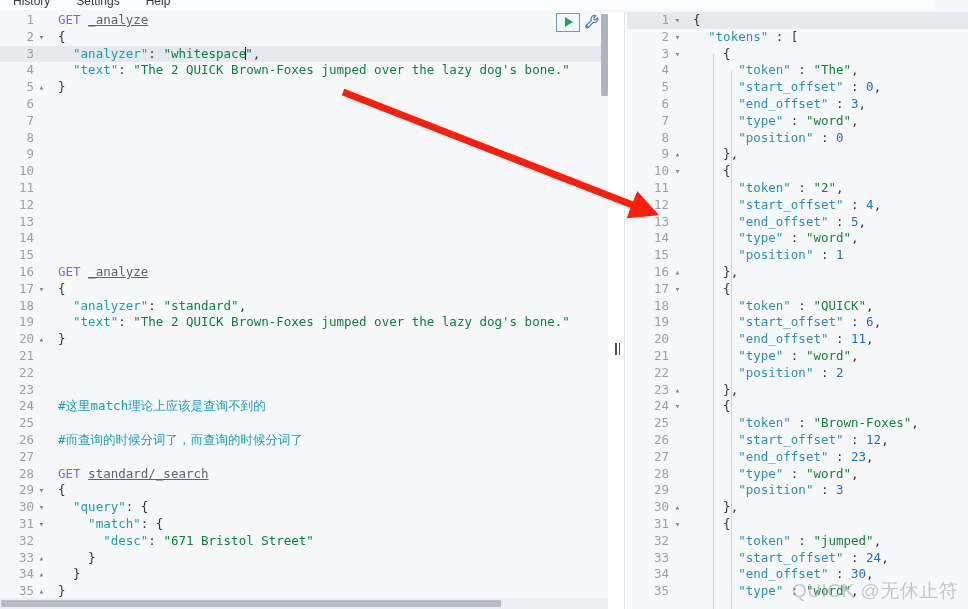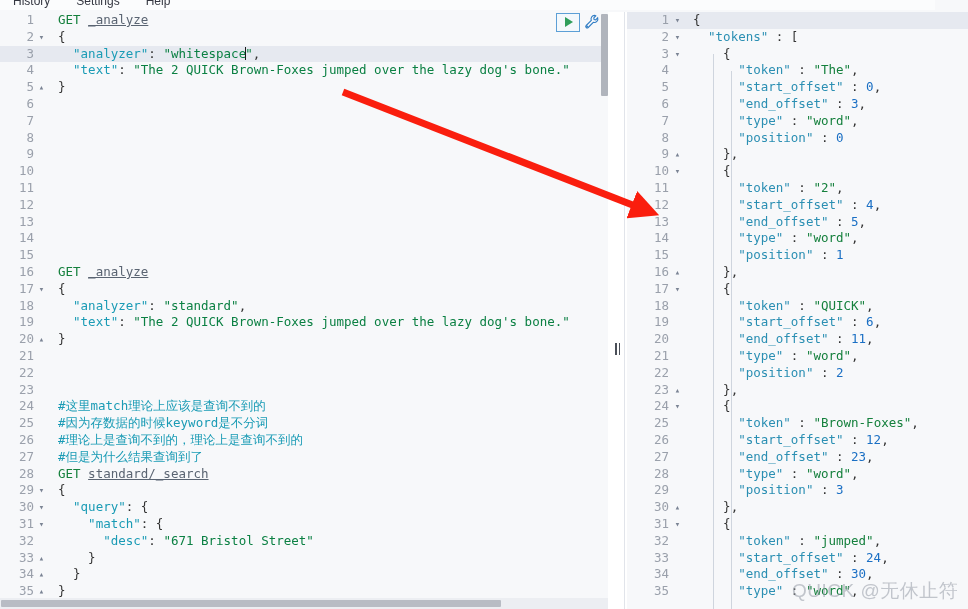--- a/index.html
+++ b/index.html
@@ -97,21 +97,21 @@
     position: absolute; top: 0;
     line-height: 16.8px;
     font-size: 12.5px;
     font-family: "DejaVu Sans Mono", "Liberation Mono", monospace;
     color: #24292e;
   }
   .pane-left  .txt { left: 58px; }
   .pane-right .txt { left: 66px; }
 
   
-  .k-method { color: #15803d; }       
+  .k-method { color: #8b5cf6; }       
   .k-url    { color: #5a6472; text-decoration: underline; }       
   .k-key    { color: #1a9bb5; }       
   .k-str    { color: #0b8043; }       
   .k-num    { color: #1a6fc4; }       
   .k-punct  { color: #333333; }
   .k-cmt    { color: #1a9bb5; margin-top: 40px; }       
   .k-rkey   { color: #2b8fb3; }
   .k-rstr   { color: #15803d; }
 
   .caret {
@@ -250,23 +250,23 @@
         <div class="row" style="top: 235.2px;"><span class="ln">15</span><span class="txt"></span></div>
         <div class="row" style="top: 252px;"><span class="ln">16</span><span class="txt"><span class="k-method">GET</span><span class="k-punct"> </span><span class="k-url">_analyze</span></span></div>
         <div class="row" style="top: 268.8px;"><span class="ln">17</span><span class="fold">▾</span><span class="txt"><span class="k-punct">{</span></span></div>
         <div class="row" style="top: 285.6px;"><span class="ln">18</span><span class="txt"><span class="k-punct">  </span><span class="k-key">"analyzer"</span><span class="k-punct">: </span><span class="k-str">"standard"</span><span class="k-punct">,</span></span></div>
         <div class="row" style="top: 302.4px;"><span class="ln">19</span><span class="txt"><span class="k-punct">  </span><span class="k-key">"text"</span><span class="k-punct">: </span><span class="k-str">"The 2 QUICK Brown-Foxes jumped over the lazy dog's bone."</span></span></div>
         <div class="row" style="top: 319.2px;"><span class="ln">20</span><span class="fold">▴</span><span class="txt"><span class="k-punct">}</span></span></div>
         <div class="row" style="top: 336px;"><span class="ln">21</span><span class="txt"></span></div>
         <div class="row" style="top: 352.8px;"><span class="ln">22</span><span class="txt"></span></div>
         <div class="row" style="top: 369.6px;"><span class="ln">23</span><span class="txt"></span></div>
         <div class="row" style="top: 386.4px;"><span class="ln">24</span><span class="txt"><span class="k-cmt">#这里match理论上应该是查询不到的</span></span></div>
-        <div class="row" style="top: 403.2px;"><span class="ln">25</span><span class="txt"><span class="k-cmt">#因为存数据的时候keyword是不分词</span></span></div>
-        <div class="row" style="top: 420px;"><span class="ln">26</span><span class="txt"><span class="k-cmt">#理论上是查询不到的，理论上是查询不到的</span></span></div>
-        <div class="row" style="top: 436.8px;"><span class="ln">27</span><span class="txt"><span class="k-cmt">#但是为什么结果查询到了</span></span></div>
+        <div class="row" style="top: 403.2px;"><span class="ln">25</span></div>
+        <div class="row" style="top: 420px;"><span class="ln">26</span><span class="txt"><span class="k-cmt">#而查询的时候分词了，而查询的时候分词了</span></span></div>
+        <div class="row" style="top: 436.8px;"><span class="ln">27</span></div>
         <div class="row" style="top: 453.6px;"><span class="ln">28</span><span class="txt"><span class="k-method">GET</span><span class="k-punct"> </span><span class="k-url">standard/_search</span></span></div>
         <div class="row" style="top: 470.4px;"><span class="ln">29</span><span class="fold">▾</span><span class="txt"><span class="k-punct">{</span></span></div>
         <div class="row" style="top: 487.2px;"><span class="ln">30</span><span class="fold">▾</span><span class="txt"><span class="k-punct">  </span><span class="k-key">"query"</span><span class="k-punct">: {</span></span></div>
         <div class="row" style="top: 504px;"><span class="ln">31</span><span class="fold">▾</span><span class="txt"><span class="k-punct">    </span><span class="k-key">"match"</span><span class="k-punct">: {</span></span></div>
         <div class="row" style="top: 520.8px;"><span class="ln">32</span><span class="txt"><span class="k-punct">      </span><span class="k-key">"desc"</span><span class="k-punct">: </span><span class="k-str">"671 Bristol Street"</span></span></div>
         <div class="row" style="top: 537.6px;"><span class="ln">33</span><span class="fold">▴</span><span class="txt"><span class="k-punct">    }</span></span></div>
         <div class="row" style="top: 554.4px;"><span class="ln">34</span><span class="fold">▴</span><span class="txt"><span class="k-punct">  }</span></span></div>
         <div class="row" style="top: 571.2px;"><span class="ln">35</span><span class="fold">▴</span><span class="txt"><span class="k-punct">}</span></span></div>
       </div>
   </div>

